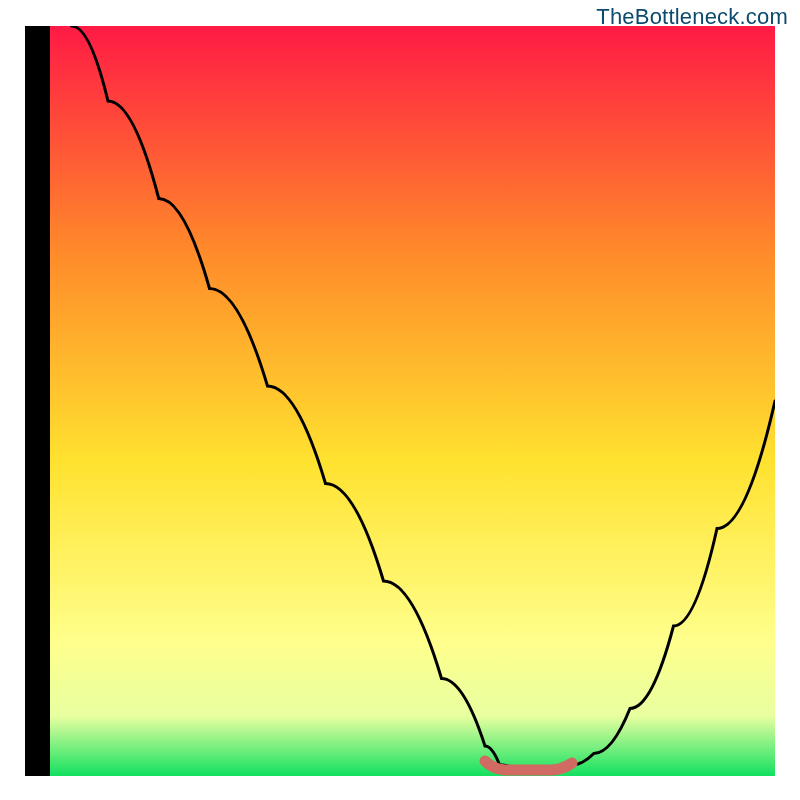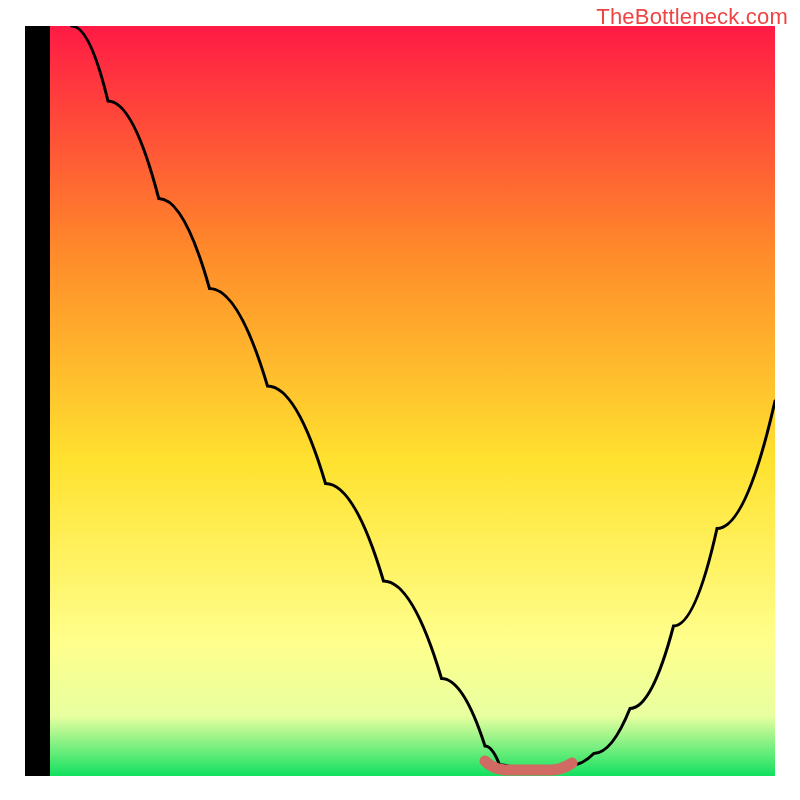--- a/index.html
+++ b/index.html
@@ -8,21 +8,21 @@
     position: relative;
     width: 800px;
     height: 800px;
   }
   .watermark {
     position: absolute;
     top: 4px;
     right: 12px;
     font-family: Arial, Helvetica, sans-serif;
     font-size: 22px;
-    color: #ef4444;
+    color: #0c4a6e;
     font-weight: 400;
     letter-spacing: 0.2px;
   }
   .chart-area {
     position: absolute;
     left: 25px;
     top: 26px;
     width: 750px;
     height: 750px;
   }

